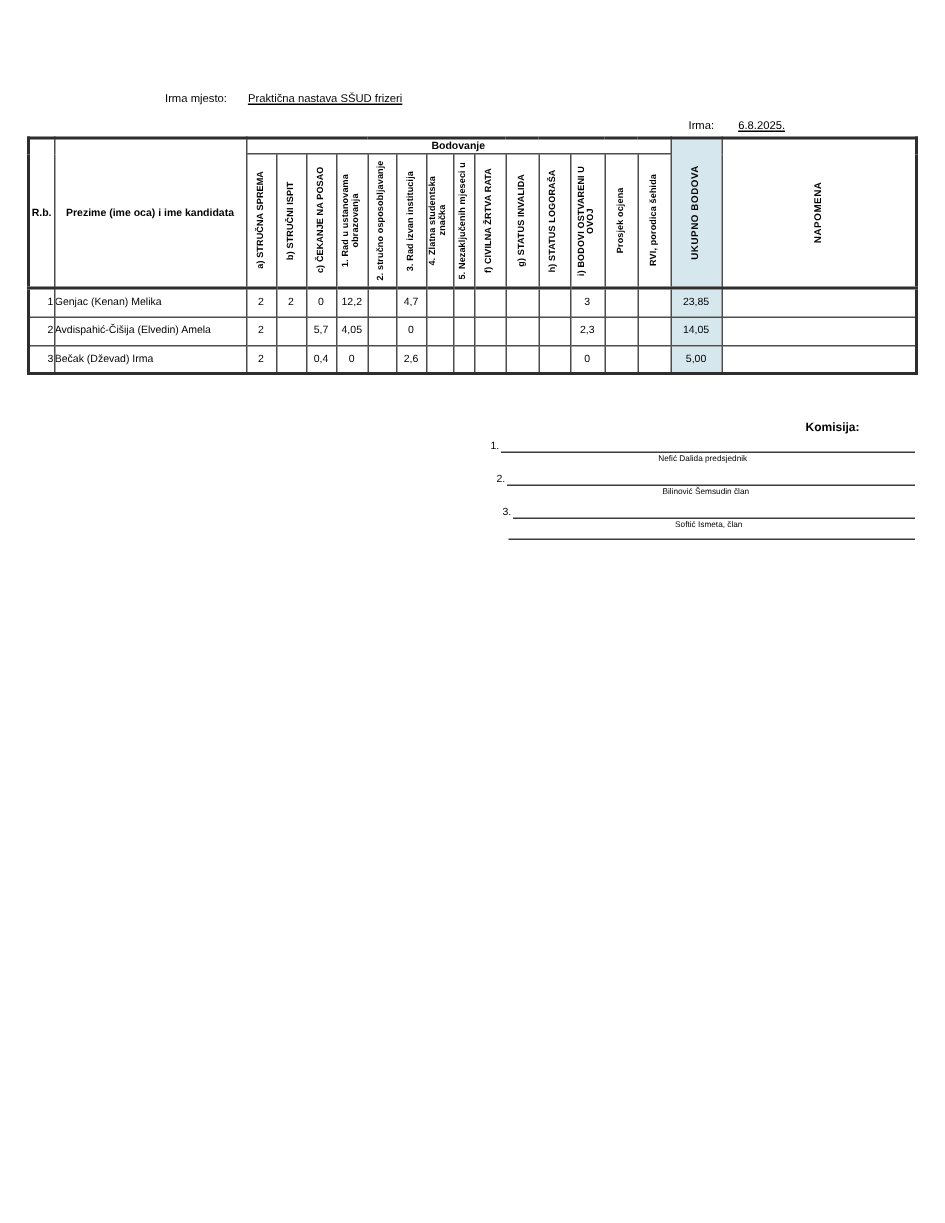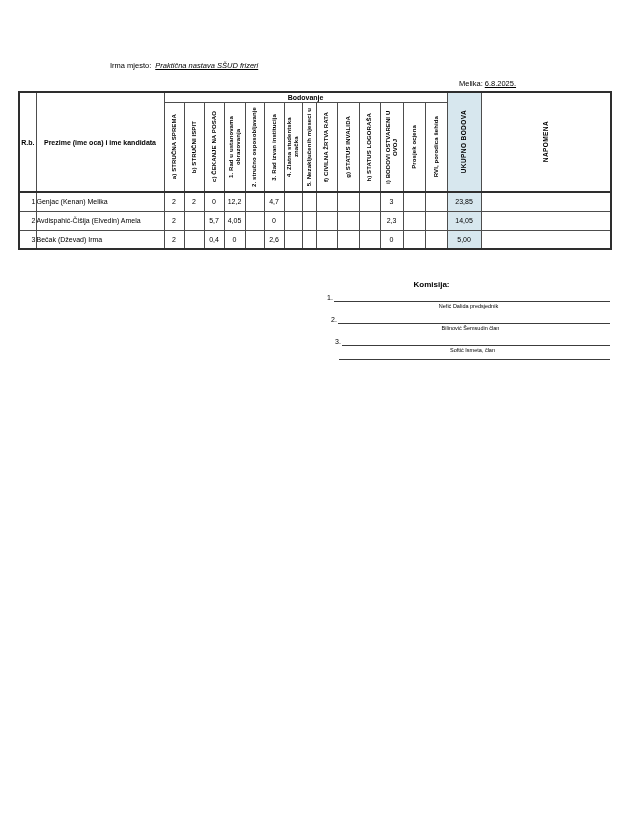--- a/index.html
+++ b/index.html
@@ -1,23 +1,23 @@
 <!DOCTYPE html>
 <html><head>
 <meta charset="utf-8">
 <style>
   html,body{margin:0;padding:0;background:#fff;}
   .page{position:relative;width:630px;height:815px;background:#ffffff;
         font-family:"Liberation Sans", sans-serif;color:#000;overflow:hidden;}
 
   
   .radno{position:absolute;left:110px;top:61px;font-size:7.5px;white-space:nowrap;}
-  .radno .val{text-decoration:underline;margin-left:4px;font-style:italic;}
+  .radno .val{text-decoration:underline;margin-left:14px;}
   .datum{position:absolute;left:459px;top:79px;font-size:7.5px;white-space:nowrap;}
-  .datum .val{text-decoration:underline;margin-left:2px;}
+  .datum .val{text-decoration:underline;margin-left:16px;}
 
   
   table.score{position:absolute;left:18px;top:91px;width:592px;border-collapse:collapse;
               table-layout:fixed;border:2px solid #2e2e2e;}
   table.score th, table.score td{border:1px solid #4d4d4d;padding:0;overflow:hidden;
               font-weight:normal;vertical-align:middle;}
   tr.bodo-row th{height:9px;font-size:7px;font-weight:bold;line-height:9px;}
   th.fullspan{font-size:7px;font-weight:bold;}
   tr.rot-row th{height:88px;border-bottom:2px solid #2e2e2e;}
   th.fullspan{border-bottom:2px solid #2e2e2e;}
@@ -28,21 +28,21 @@
   .rottext.big{font-size:6.5px;max-height:94px;letter-spacing:0.4px;}
   th.ukup,td.ukup{background:#d7e7ee;border-left:2px solid #2e2e2e;border-right:2px solid #2e2e2e;}
   tr.datarow{height:19px;}
   tr.datarow td{font-size:7px;}
   td.rb{text-align:right;padding-right:2px;}
   td.name{text-align:left;padding-left:2px;white-space:nowrap;}
   td.scoreval{text-align:center;font-weight:bold;}
   td.ukup{text-align:center;}
 
   
-  .kom-title{position:absolute;left:314px;top:280px;width:235px;text-align:center;
+  .kom-title{position:absolute;left:338px;top:280px;width:235px;text-align:right;
              font-size:8px;font-weight:bold;}
   .sigblock{position:absolute;left:327px;top:292px;width:283px;}
   .sigentry{margin-bottom:4px;}
   .sigentry .numrow{display:flex;align-items:flex-end;height:10px;}
   .sigentry .num{font-size:7px;line-height:8px;flex:0 0 auto;padding-right:1px;}
   .sigentry .line{flex:1 1 auto;border-bottom:1px solid #3c3c3c;height:9px;}
   .sigentry .caption{text-align:center;font-size:5.5px;line-height:7px;padding-top:1px;}
   .sigentry.e2{margin-left:4px;}
   .sigentry.e3{margin-left:8px;}
   .sigtail{margin-left:12px;border-bottom:1px solid #3c3c3c;height:1px;margin-top:2px;}
@@ -50,21 +50,21 @@
 </head>
 <body>
 
 <div class="page">
 
   <div class="radno">
     <span>Irma mjesto:</span><span class="val">Praktična nastava SŠUD frizeri</span>
   </div>
 
   <div class="datum">
-    <span>Melika:</span><span class="val">6.8.2025.</span>
+    <span>Irma:</span><span class="val">6.8.2025.</span>
   </div>
 
   <table class="score">
     <colgroup>
       <col style="width:17px">
         <col style="width:128px">
       <col style="width:20px">
         <col style="width:20px">
         <col style="width:20px">
       <col style="width:21px">

